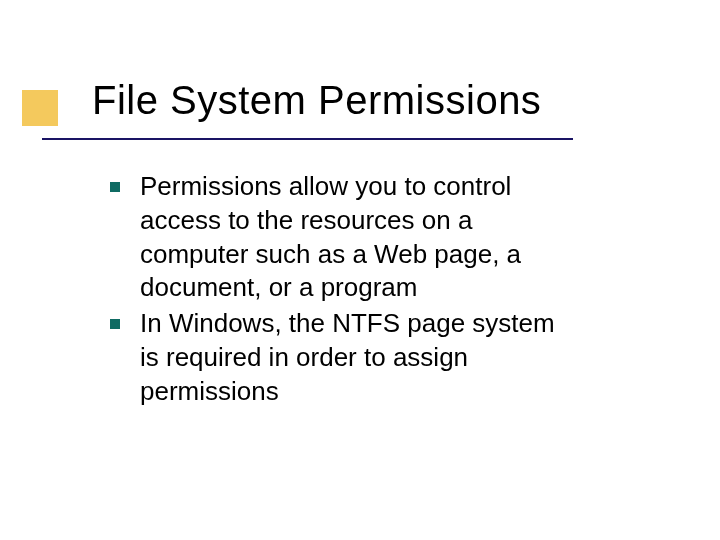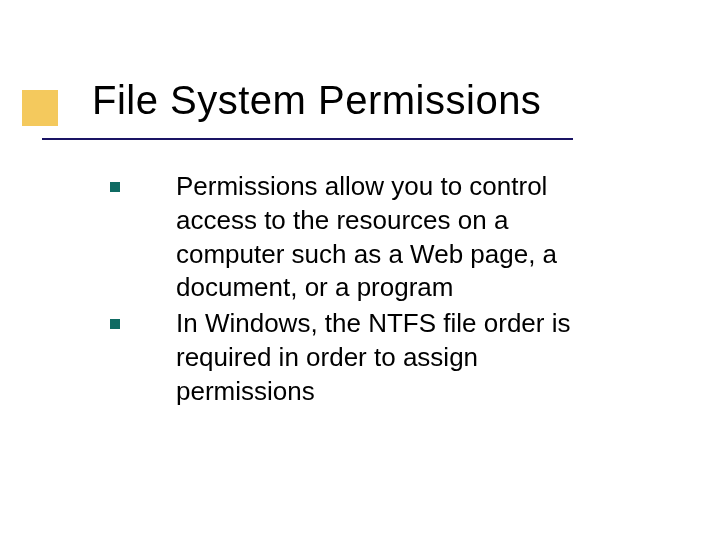--- a/index.html
+++ b/index.html
@@ -53,21 +53,20 @@
   .body {
     position: absolute;
     top: 170px;
     left: 110px;
     right: 60px;
   }
   .bullet-item {
     display: flex;
     align-items: flex-start;
     margin: 0 0 2px 0;
-    gap: 36px;
   }
   .bullet-icon {
     flex: 0 0 auto;
     width: 10px;
     height: 10px;
     background: #0f6b63; 
     margin-top: 12px;
     margin-right: 20px;
   }
   .bullet-text {
@@ -90,18 +89,18 @@
 
   <div class="body">
 
     <div class="bullet-item">
       <div class="bullet-icon"></div>
       <div class="bullet-text">Permissions allow you to control access to the resources on a computer such as a Web page, a document, or a program</div>
     </div>
 
     <div class="bullet-item">
       <div class="bullet-icon"></div>
-      <div class="bullet-text">In Windows, the NTFS file order is required in order to assign permissions</div>
+      <div class="bullet-text">In Windows, the NTFS page system is required in order to assign permissions</div>
     </div>
 
 
   </div>
 </div>
 
 </body></html>

